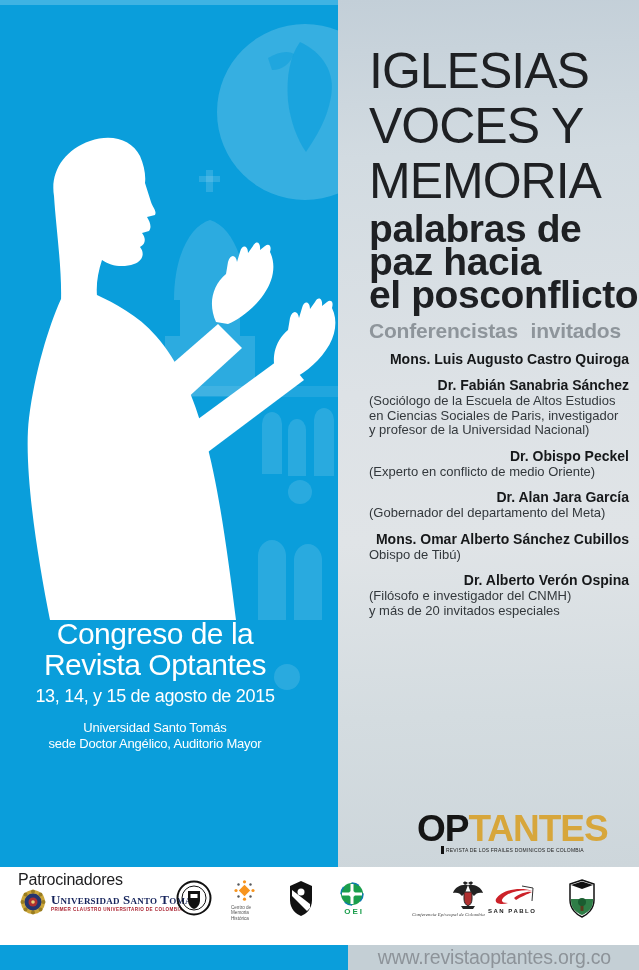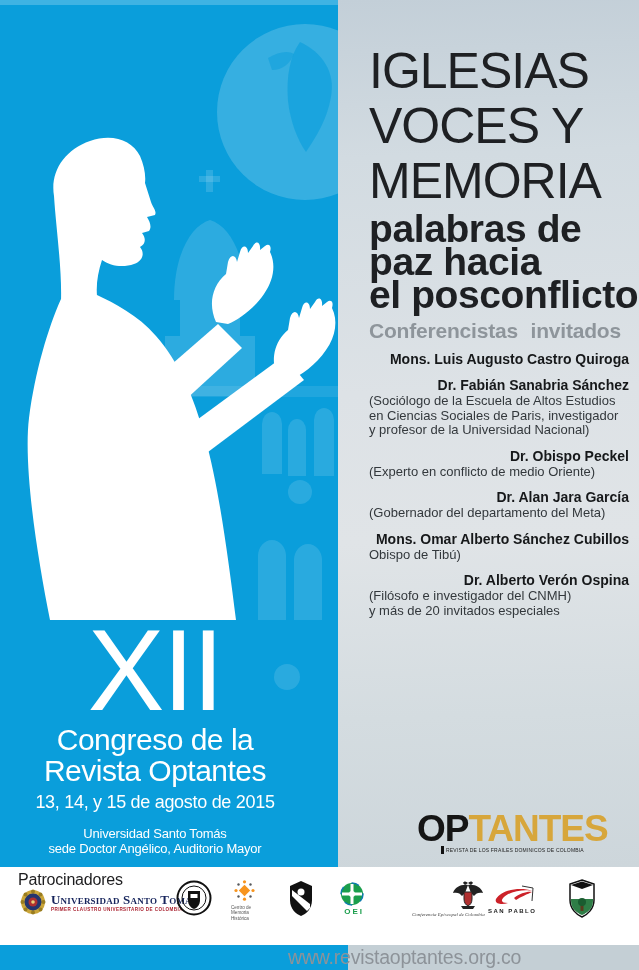--- a/index.html
+++ b/index.html
@@ -57,22 +57,22 @@
   .oei-label{font-size:8px;font-weight:bold;color:#1a9e4c;letter-spacing:2px;margin-top:1px;}
   .episcopal{left:412px;top:13px;}
   .episcopal-label{font-family:"Liberation Serif",serif;font-style:italic;font-size:5px;color:#444;margin-top:2px;white-space:nowrap;}
   .sanpablo{left:488px;top:18px;}
   .sanpablo-label{font-size:6px;font-weight:bold;color:#222;letter-spacing:1.5px;margin-top:1px;}
   .shield2{left:568px;top:12px;}
 
   
   .footer{position:absolute;left:0;top:945px;width:639px;height:25px;background:var(--footer-bg);}
   .footer-blue{position:absolute;left:0;top:0;width:348px;height:25px;background:var(--blue);}
-  .website{position:absolute;right:0;top:0;width:351px;height:25px;line-height:24px;
-    padding-right:16px;font-size:19.5px;color:var(--footer-text);letter-spacing:-.2px;}
+  .website{position:absolute;right:0;top:0;width:351px;height:25px;line-height:24px;text-align:right;
+    padding-right:28px;font-size:19.5px;color:var(--footer-text);letter-spacing:-.2px;}
 </style>
 </head>
 <body>
 
 <div class="poster">
 
   <div class="blue-panel">
     <svg width="338" height="868" viewBox="0 0 338 868">
       <defs>
         <g id="figshapes">
@@ -294,21 +294,20 @@
               <path d="M259.0,326.3 q13.05,-0.3 26.1,2.4" stroke-width="2.2"></path>
               <path d="M64.6,175.7 q8.1,9.2 16.2,-0.4" stroke-width="4.4"></path>
               <path d="M223.5,392.8 q9.45,-16.2 18.9,5.8" stroke-width="2.8"></path>
               <path d="M115.7,247.1 q12.65,-4.1 25.3,3.6" stroke-width="3.1"></path>
             </g>
         </g>
       </g>
     </svg>
 
     <div class="event-block">
-      <div class="event-numeral">XII</div>
       <div class="event-line">Congreso de la</div>
       <div class="event-line">Revista Optantes</div>
       <div class="event-dates">13, 14, y 15 de agosto de 2015</div>
       <div class="event-venue">
         <div>Universidad Santo Tomás</div>
         <div>sede Doctor Angélico, Auditorio Mayor</div>
       </div>
     </div>
   </div>
 

